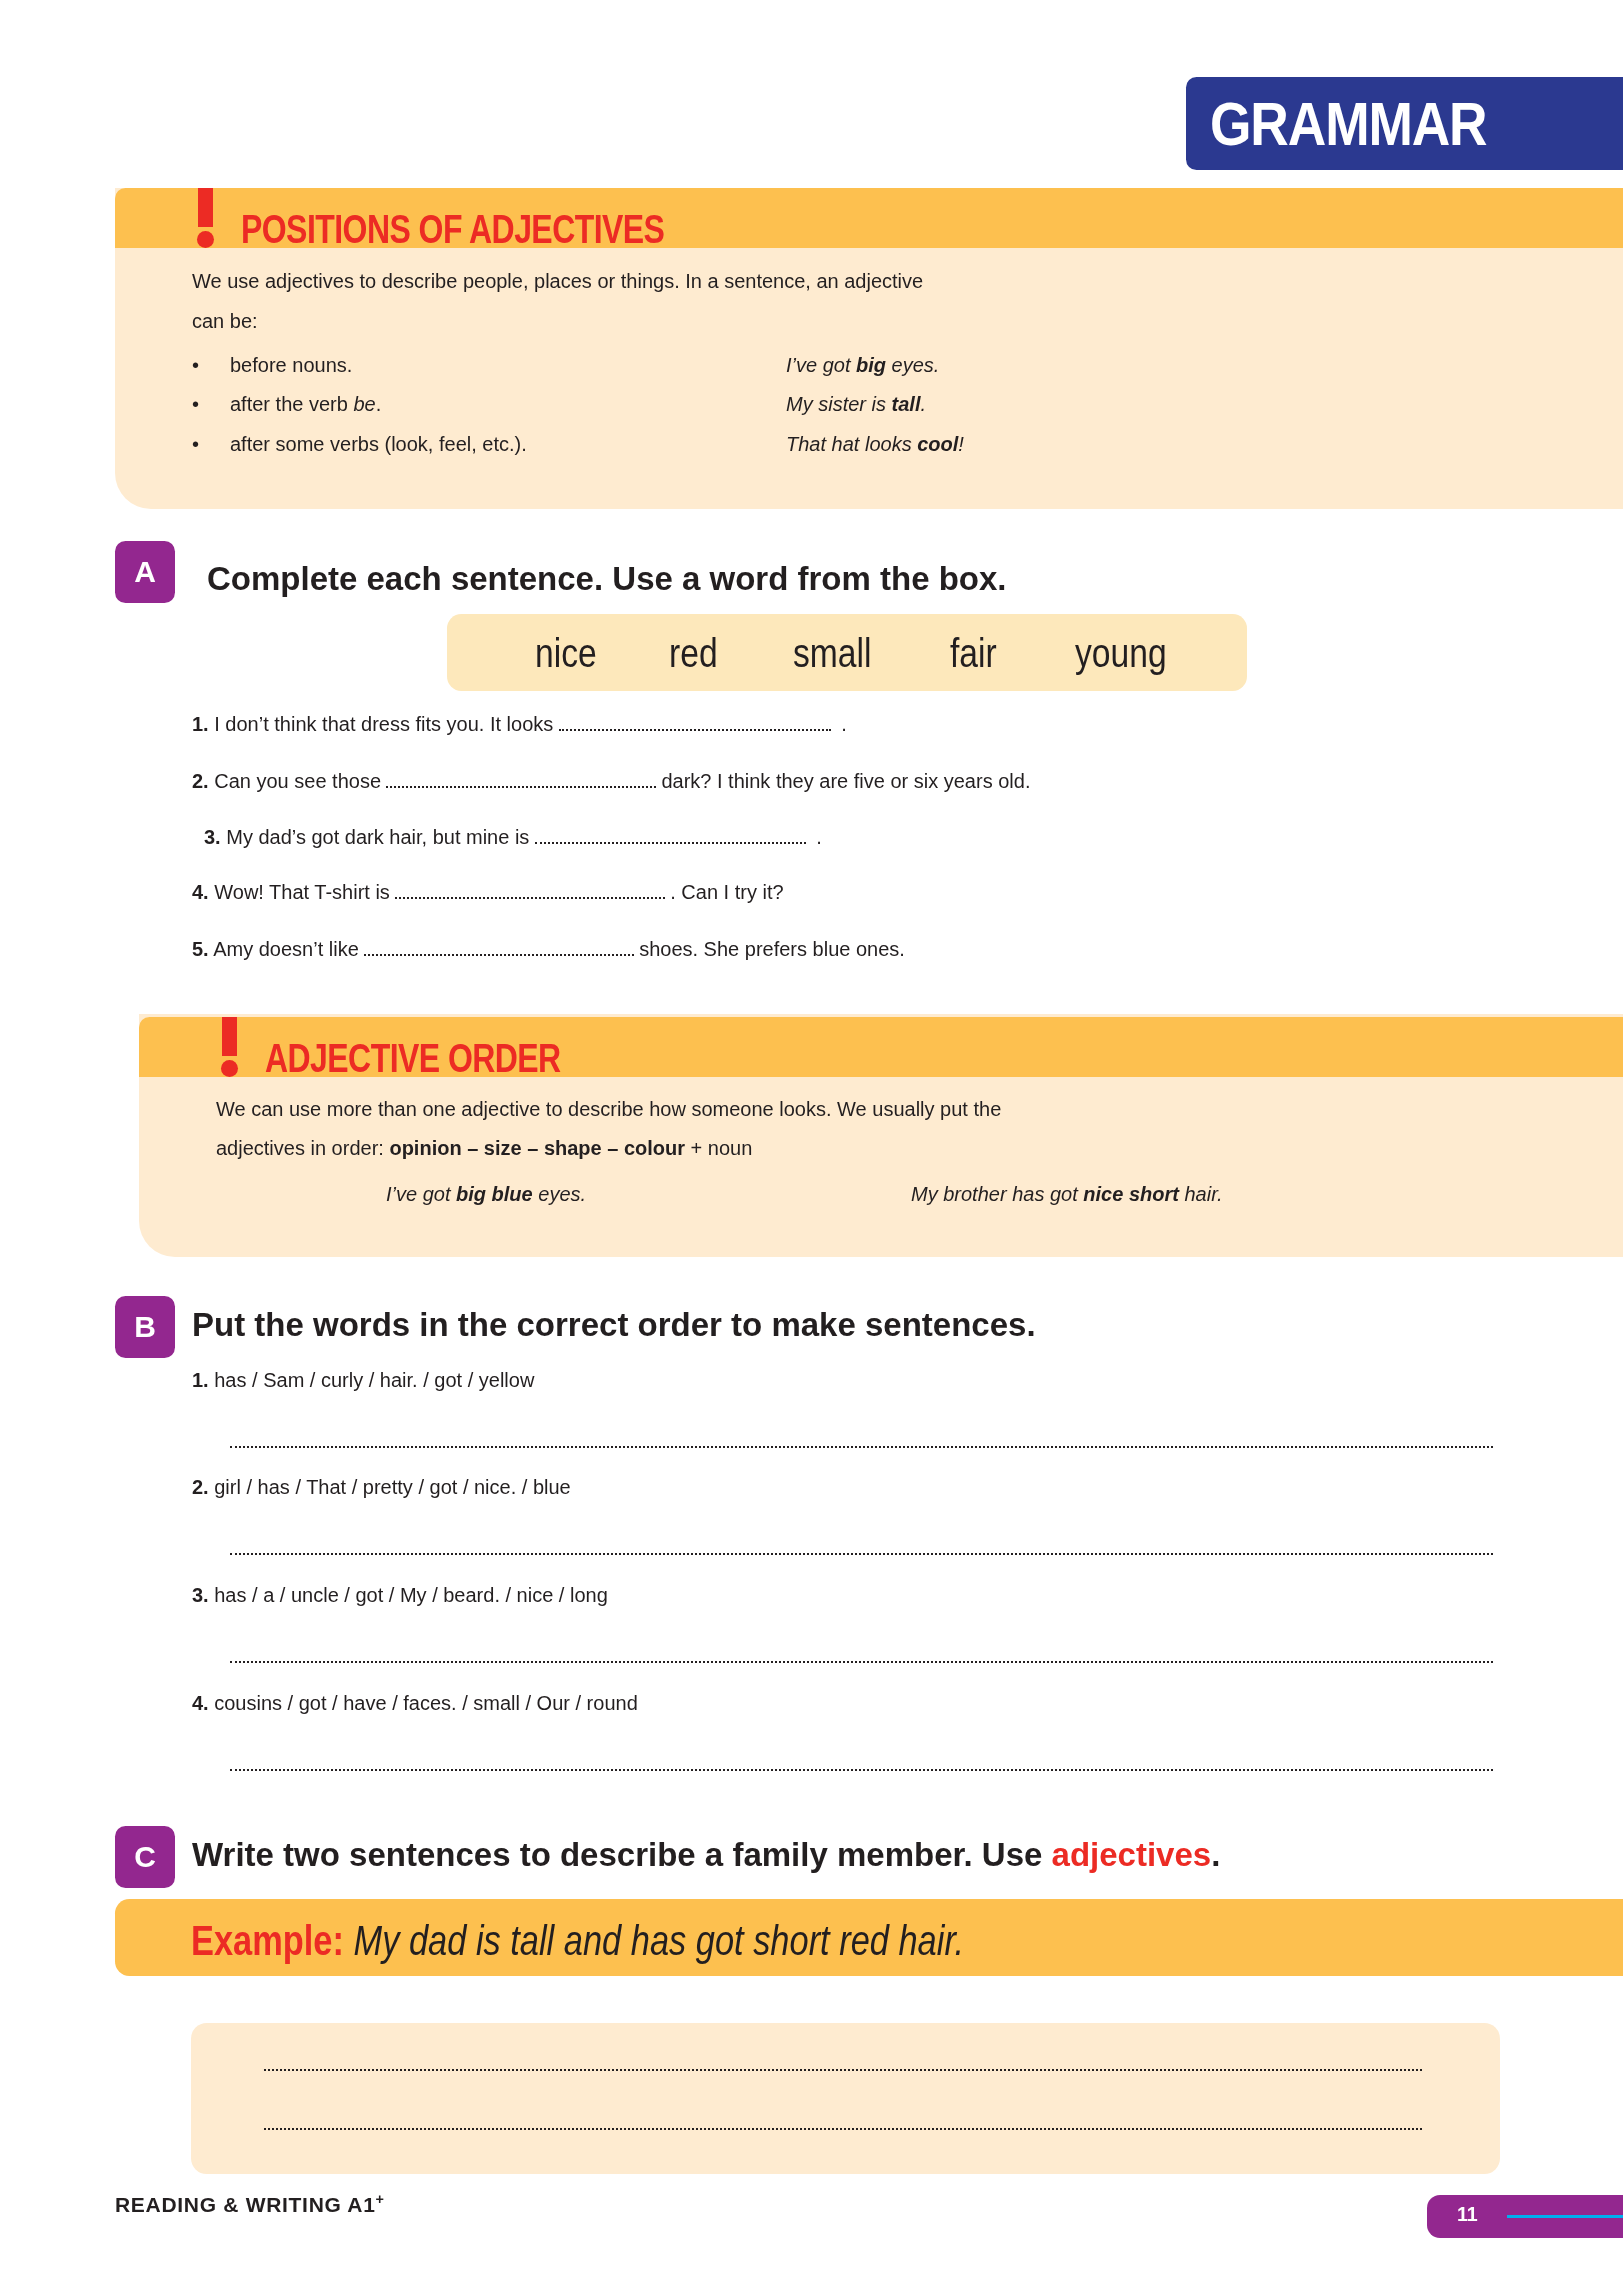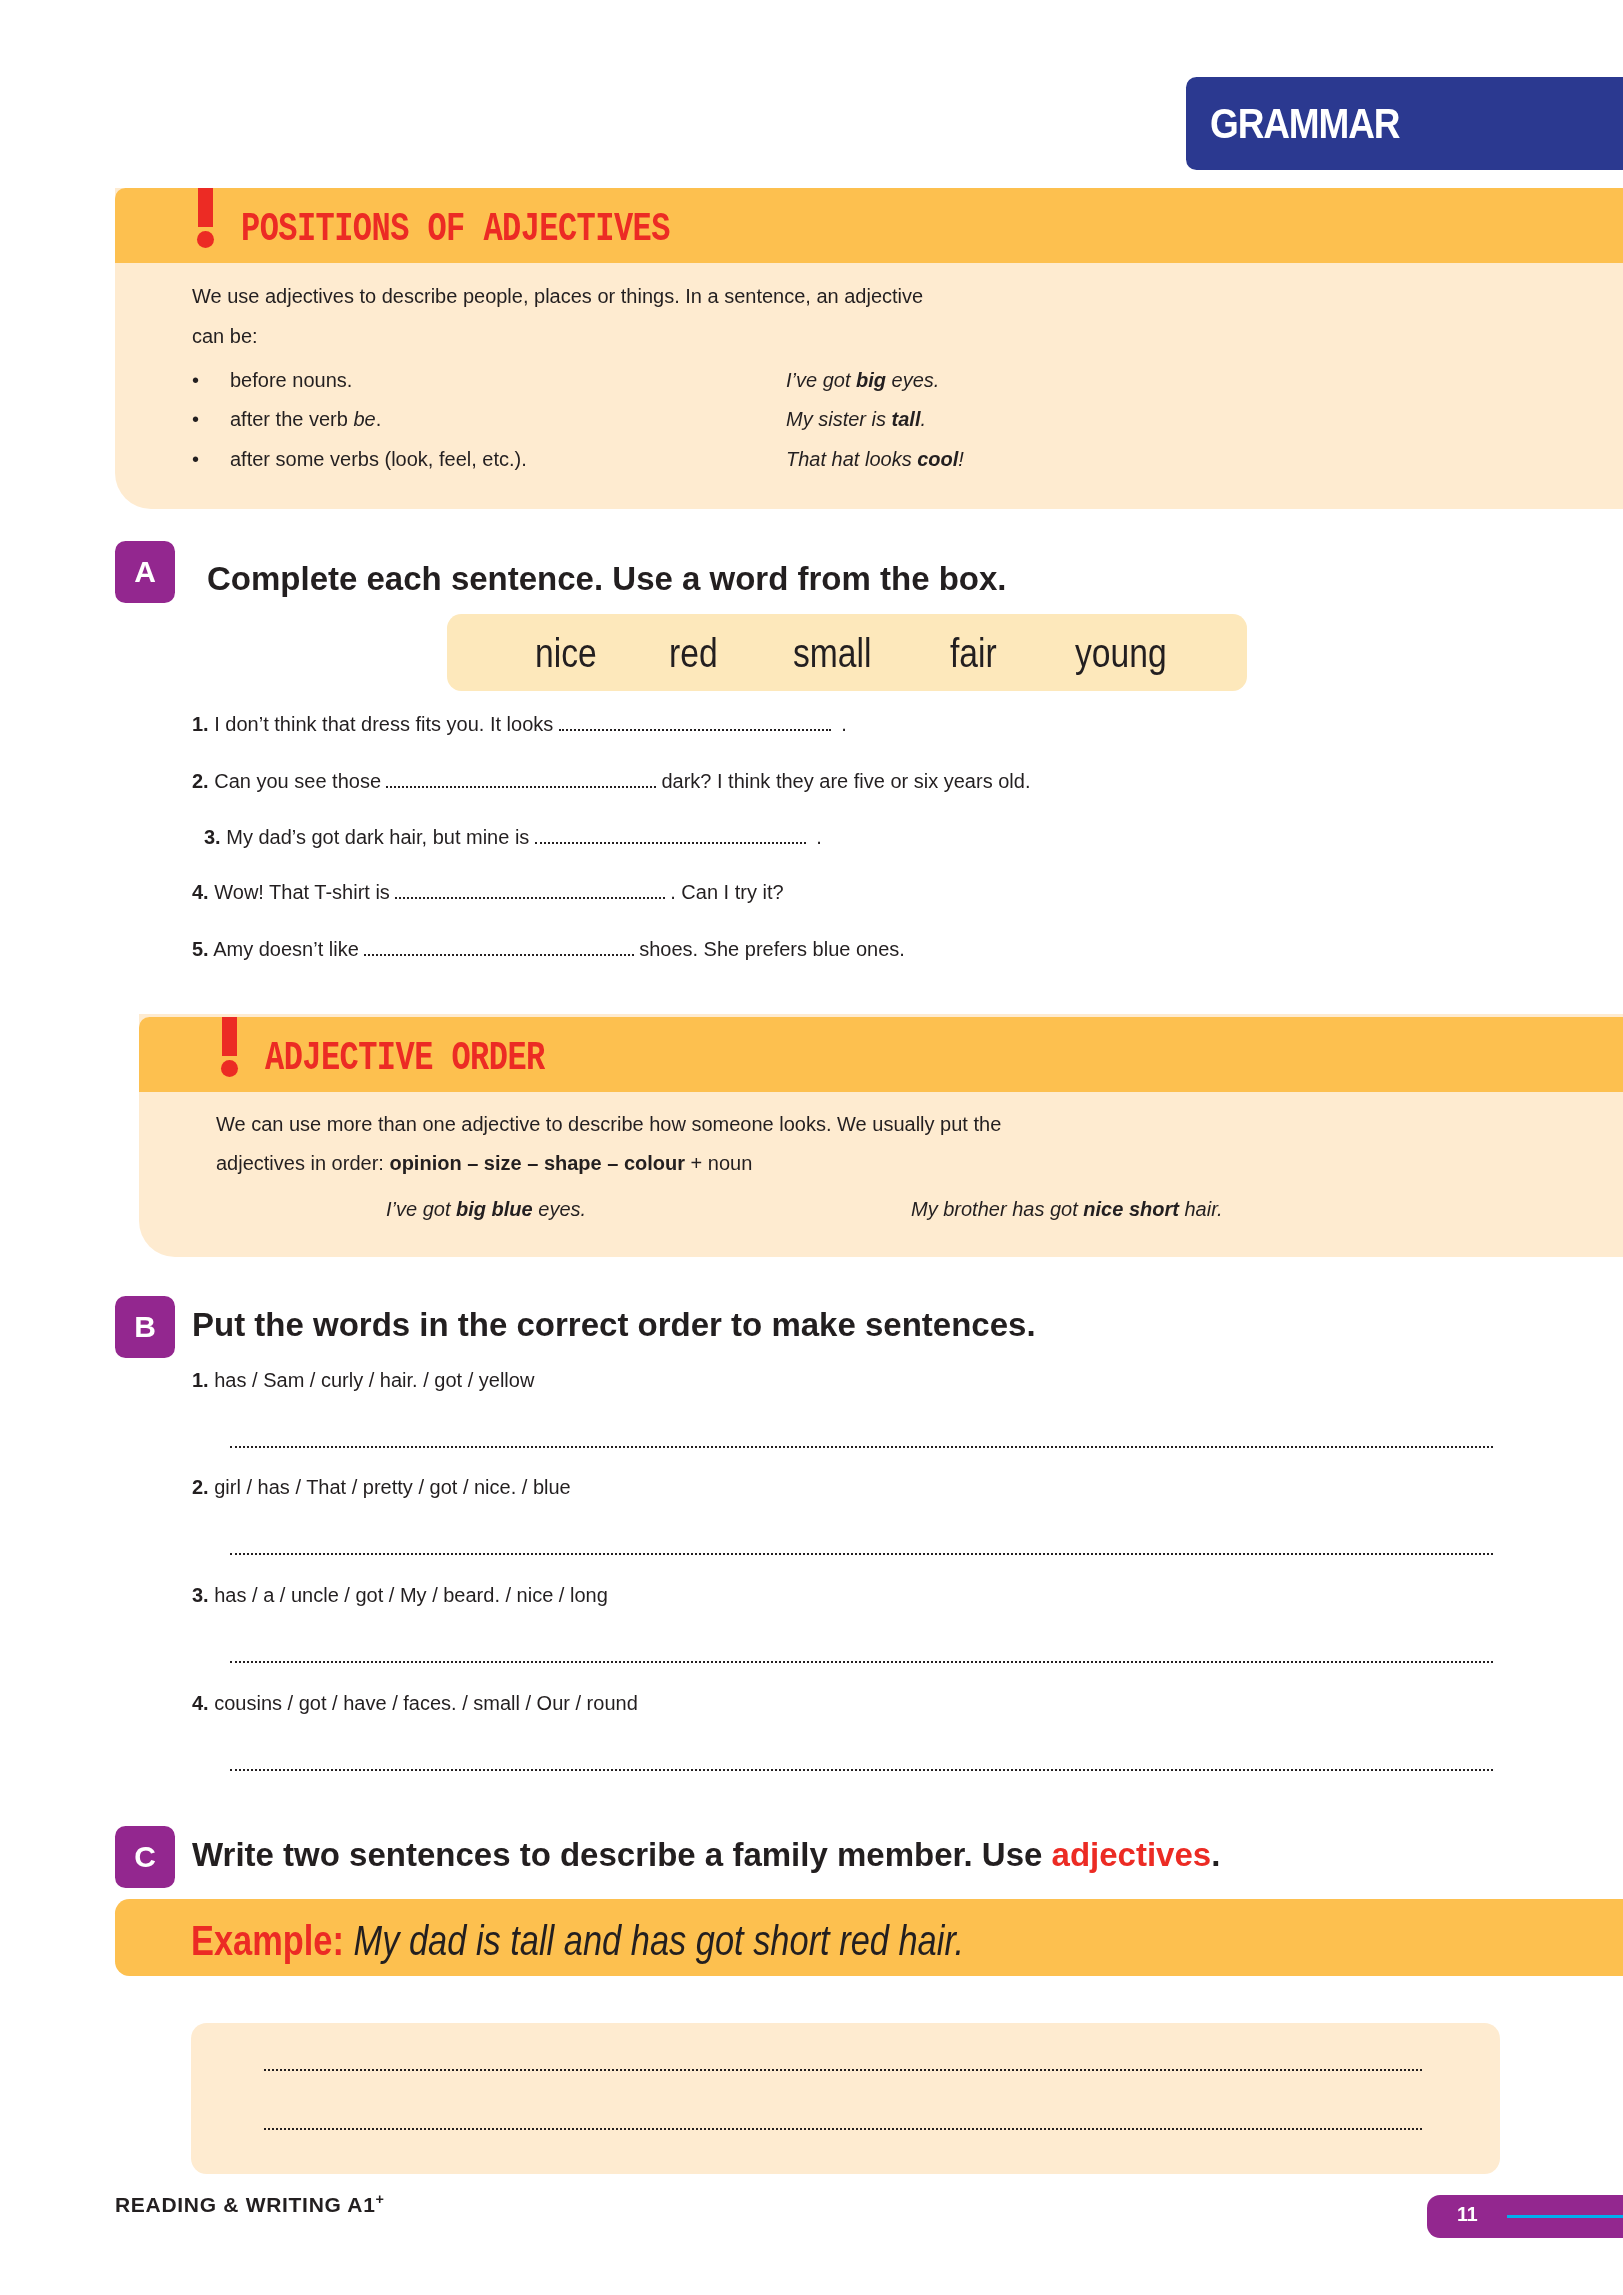--- a/index.html
+++ b/index.html
@@ -4,34 +4,33 @@
 <style>
   * { box-sizing: border-box; margin: 0; padding: 0; }
   html, body { width: 1623px; height: 2295px; background: #ffffff; overflow: hidden; }
   body { position: relative; font-family: "Liberation Sans", sans-serif; color: #231f20; }
 
   
   .grammar-tab {
     position: absolute; left: 1186px; top: 77px; width: 438px; height: 93px;
     background: #2b3990; border-radius: 10.5px 0 0 10.5px;
     color: #fff; font-family: "Liberation Sans", sans-serif; font-weight: bold;
-    font-size: 43px; line-height: 93px; padding-left: 23.6px; letter-spacing: -1.3px;
+    font-size: 62px; line-height: 93px; padding-left: 23.6px; letter-spacing: -1.3px;
     transform-origin: left center;
   }
   .grammar-tab span { display: inline-block; transform: scaleX(0.86); transform-origin: left center; }
 
   
   .info-box {
     position: absolute; left: 115px; width: 1508px;
     background: #feebd0; border-radius: 0 0 0 36px; overflow: hidden;
   }
   .info-head {
     position: relative; background: #fdc04f; border-radius: 10.5px 0 0 0;
-    height: 75px;
-    font-family: Liberation Mono, monospace;
+    height: 60px;
   }
   .exclaim {
     position: absolute; left: 82px; top: -3.9px; width: 17px; height: 69px;
   }
   .exclaim .bar { position: absolute; left: 1.3px; top: 0; width: 14.4px; height: 43px; background: #ec2b24; }
   .exclaim .dot { position: absolute; left: 0; top: 47px; width: 17px; height: 17px; background: #ec2b24; border-radius: 50%; }
   .info-title {
     position: absolute; left: 126px; top: 18.3px;
     color: #ec2b24; font-weight: bold; font-size: 41px; letter-spacing: -0.7px;
     transform: scaleX(0.78); transform-origin: left center; white-space: nowrap;

